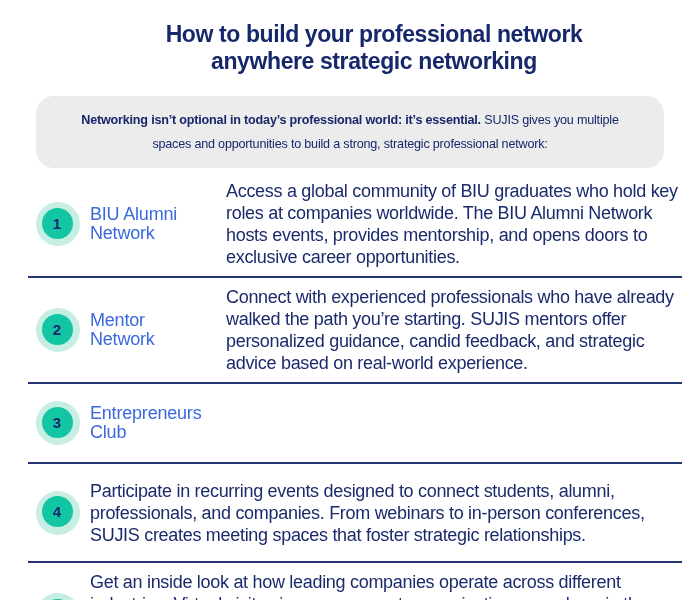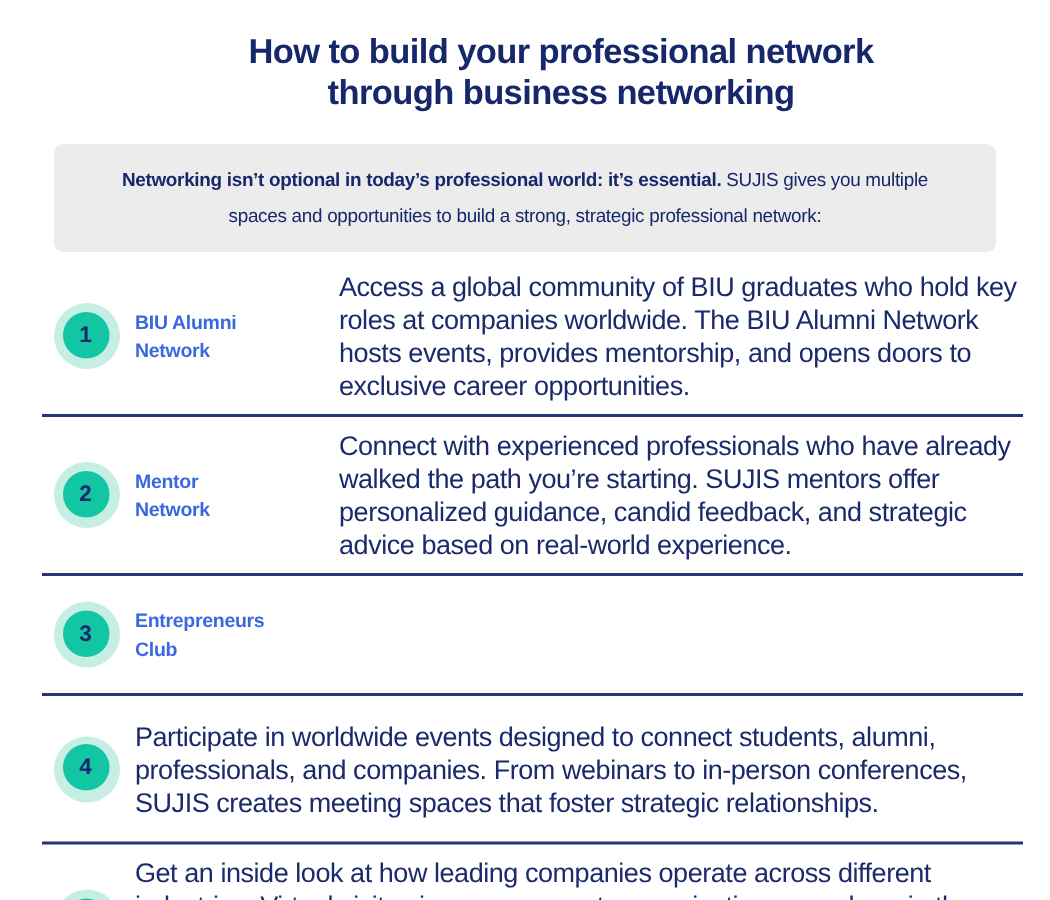--- a/index.html
+++ b/index.html
@@ -31,21 +31,21 @@
     line-height: 27px;
     color: var(--title-navy);
     padding-left: 48px;
   }
   .title span { display: block; }
 
   .intro {
     width: 628px;
     margin: 21px auto 0 auto;
     background: var(--gray);
-    border-radius: 6px;
+    border-radius: 18px;
     padding: 12px 26px 12px 26px;
     text-align: center;
     font-size: 12.6px;
     letter-spacing: -0.2px;
     line-height: 24px;
     color: var(--title-navy);
   }
   .intro strong { font-weight: bold; }
 
   .list {
@@ -91,22 +91,22 @@
   .badge-inner span {
     font-size: 15px;
     font-weight: bold;
     color: var(--title-navy);
   }
 
   .heading-col {
     width: 122px;
     margin-right: 14px;
     flex: 0 0 auto;
-    font-size: 13px;
-    font-weight: bold;
+    font-size: 18px;
+    font-weight: normal;
     letter-spacing: -0.2px;
     line-height: 19px;
     color: var(--blue);
     white-space: pre-line;
   }
 
   .desc-col {
     flex: 1 1 auto;
     font-size: 18px;
     letter-spacing: -0.3px;
@@ -114,21 +114,21 @@
     color: var(--navy);
   }
 </style>
 </head>
 <body>
 
 <div class="page">
 
   <h1 class="title">
     <span>How to build your professional network</span>
-    <span>through business networking</span>
+    <span>anywhere strategic networking</span>
   </h1>
 
   <div class="intro">
     <strong>Networking isn’t optional in today’s professional world: it’s essential.</strong><span> SUJIS gives you multiple spaces and opportunities to build a strong, strategic professional network:</span>
   </div>
 
   <div class="list">
 
     <div class="row row-1 with-divider">
       <div class="badge-col">
@@ -169,21 +169,21 @@
     </div>
 
     <div class="row row-4 with-divider">
       <div class="badge-col">
         <div class="badge">
           <div class="badge-inner">
             <span>4</span>
           </div>
         </div>
       </div>
-      <div class="desc-col">Participate in worldwide events designed to connect students, alumni, professionals, and companies. From webinars to in-person conferences, SUJIS creates meeting spaces that foster strategic relationships.</div>
+      <div class="desc-col">Participate in recurring events designed to connect students, alumni, professionals, and companies. From webinars to in-person conferences, SUJIS creates meeting spaces that foster strategic relationships.</div>
     </div>
 
     <div class="row row-5">
       <div class="badge-col">
         <div class="badge">
           <div class="badge-inner">
             <span>5</span>
           </div>
         </div>
       </div>

